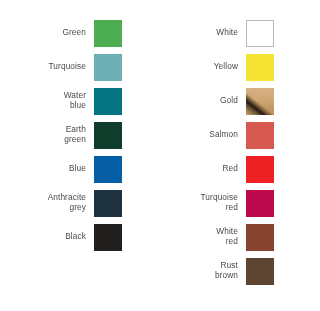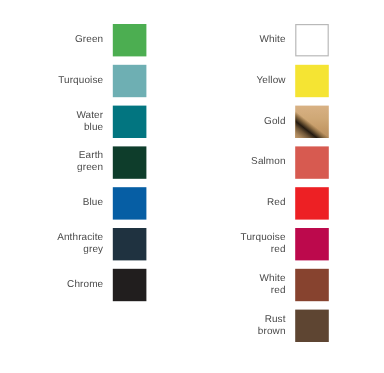--- a/index.html
+++ b/index.html
@@ -120,21 +120,21 @@
       <div class="swatch-chip" style="background-color: rgb(6, 94, 164);"></div>
     </div>
 
     <div class="swatch-row">
       <div class="swatch-label">Anthracite
 grey</div>
       <div class="swatch-chip" style="background-color: rgb(31, 50, 64);"></div>
     </div>
 
     <div class="swatch-row">
-      <div class="swatch-label">Chrome</div>
+      <div class="swatch-label">Black</div>
       <div class="swatch-chip" style="background-color: rgb(33, 30, 30);"></div>
     </div>
 
   </div>
 
   <div class="column right">
 
     <div class="swatch-row">
       <div class="swatch-label">White</div>
       <div class="swatch-chip bordered" style="background-color: rgb(255, 255, 255);"></div>

